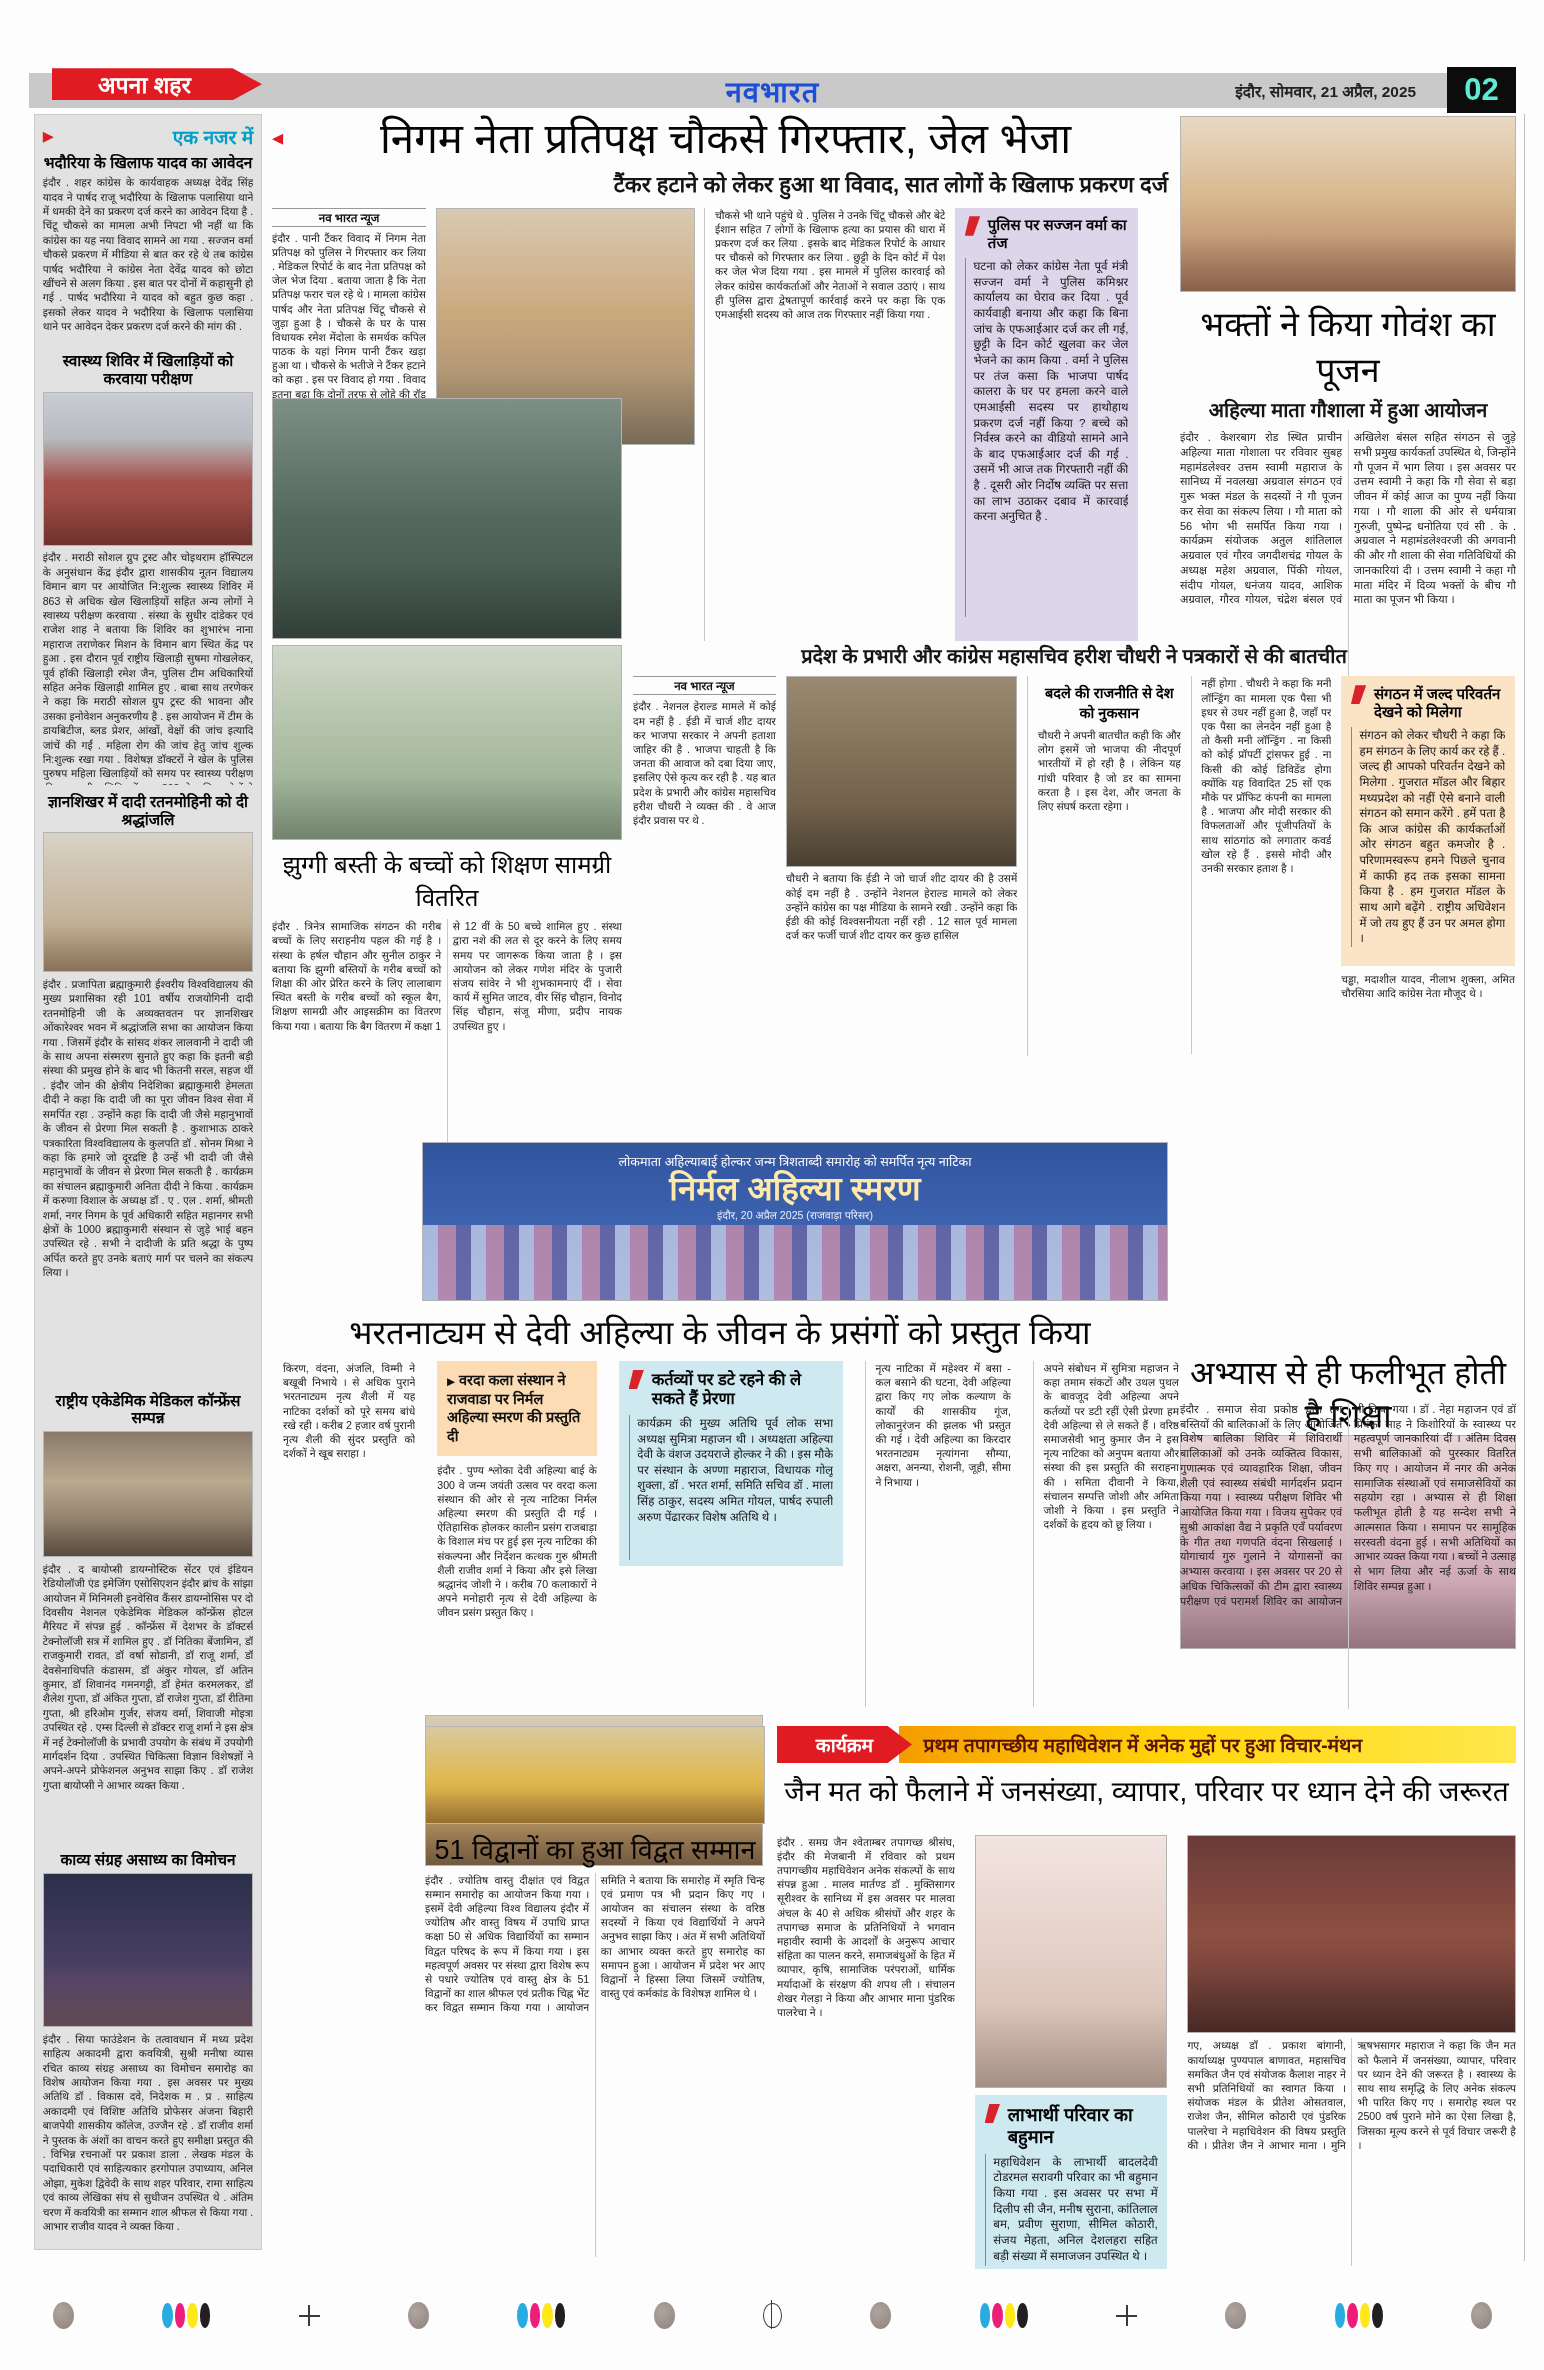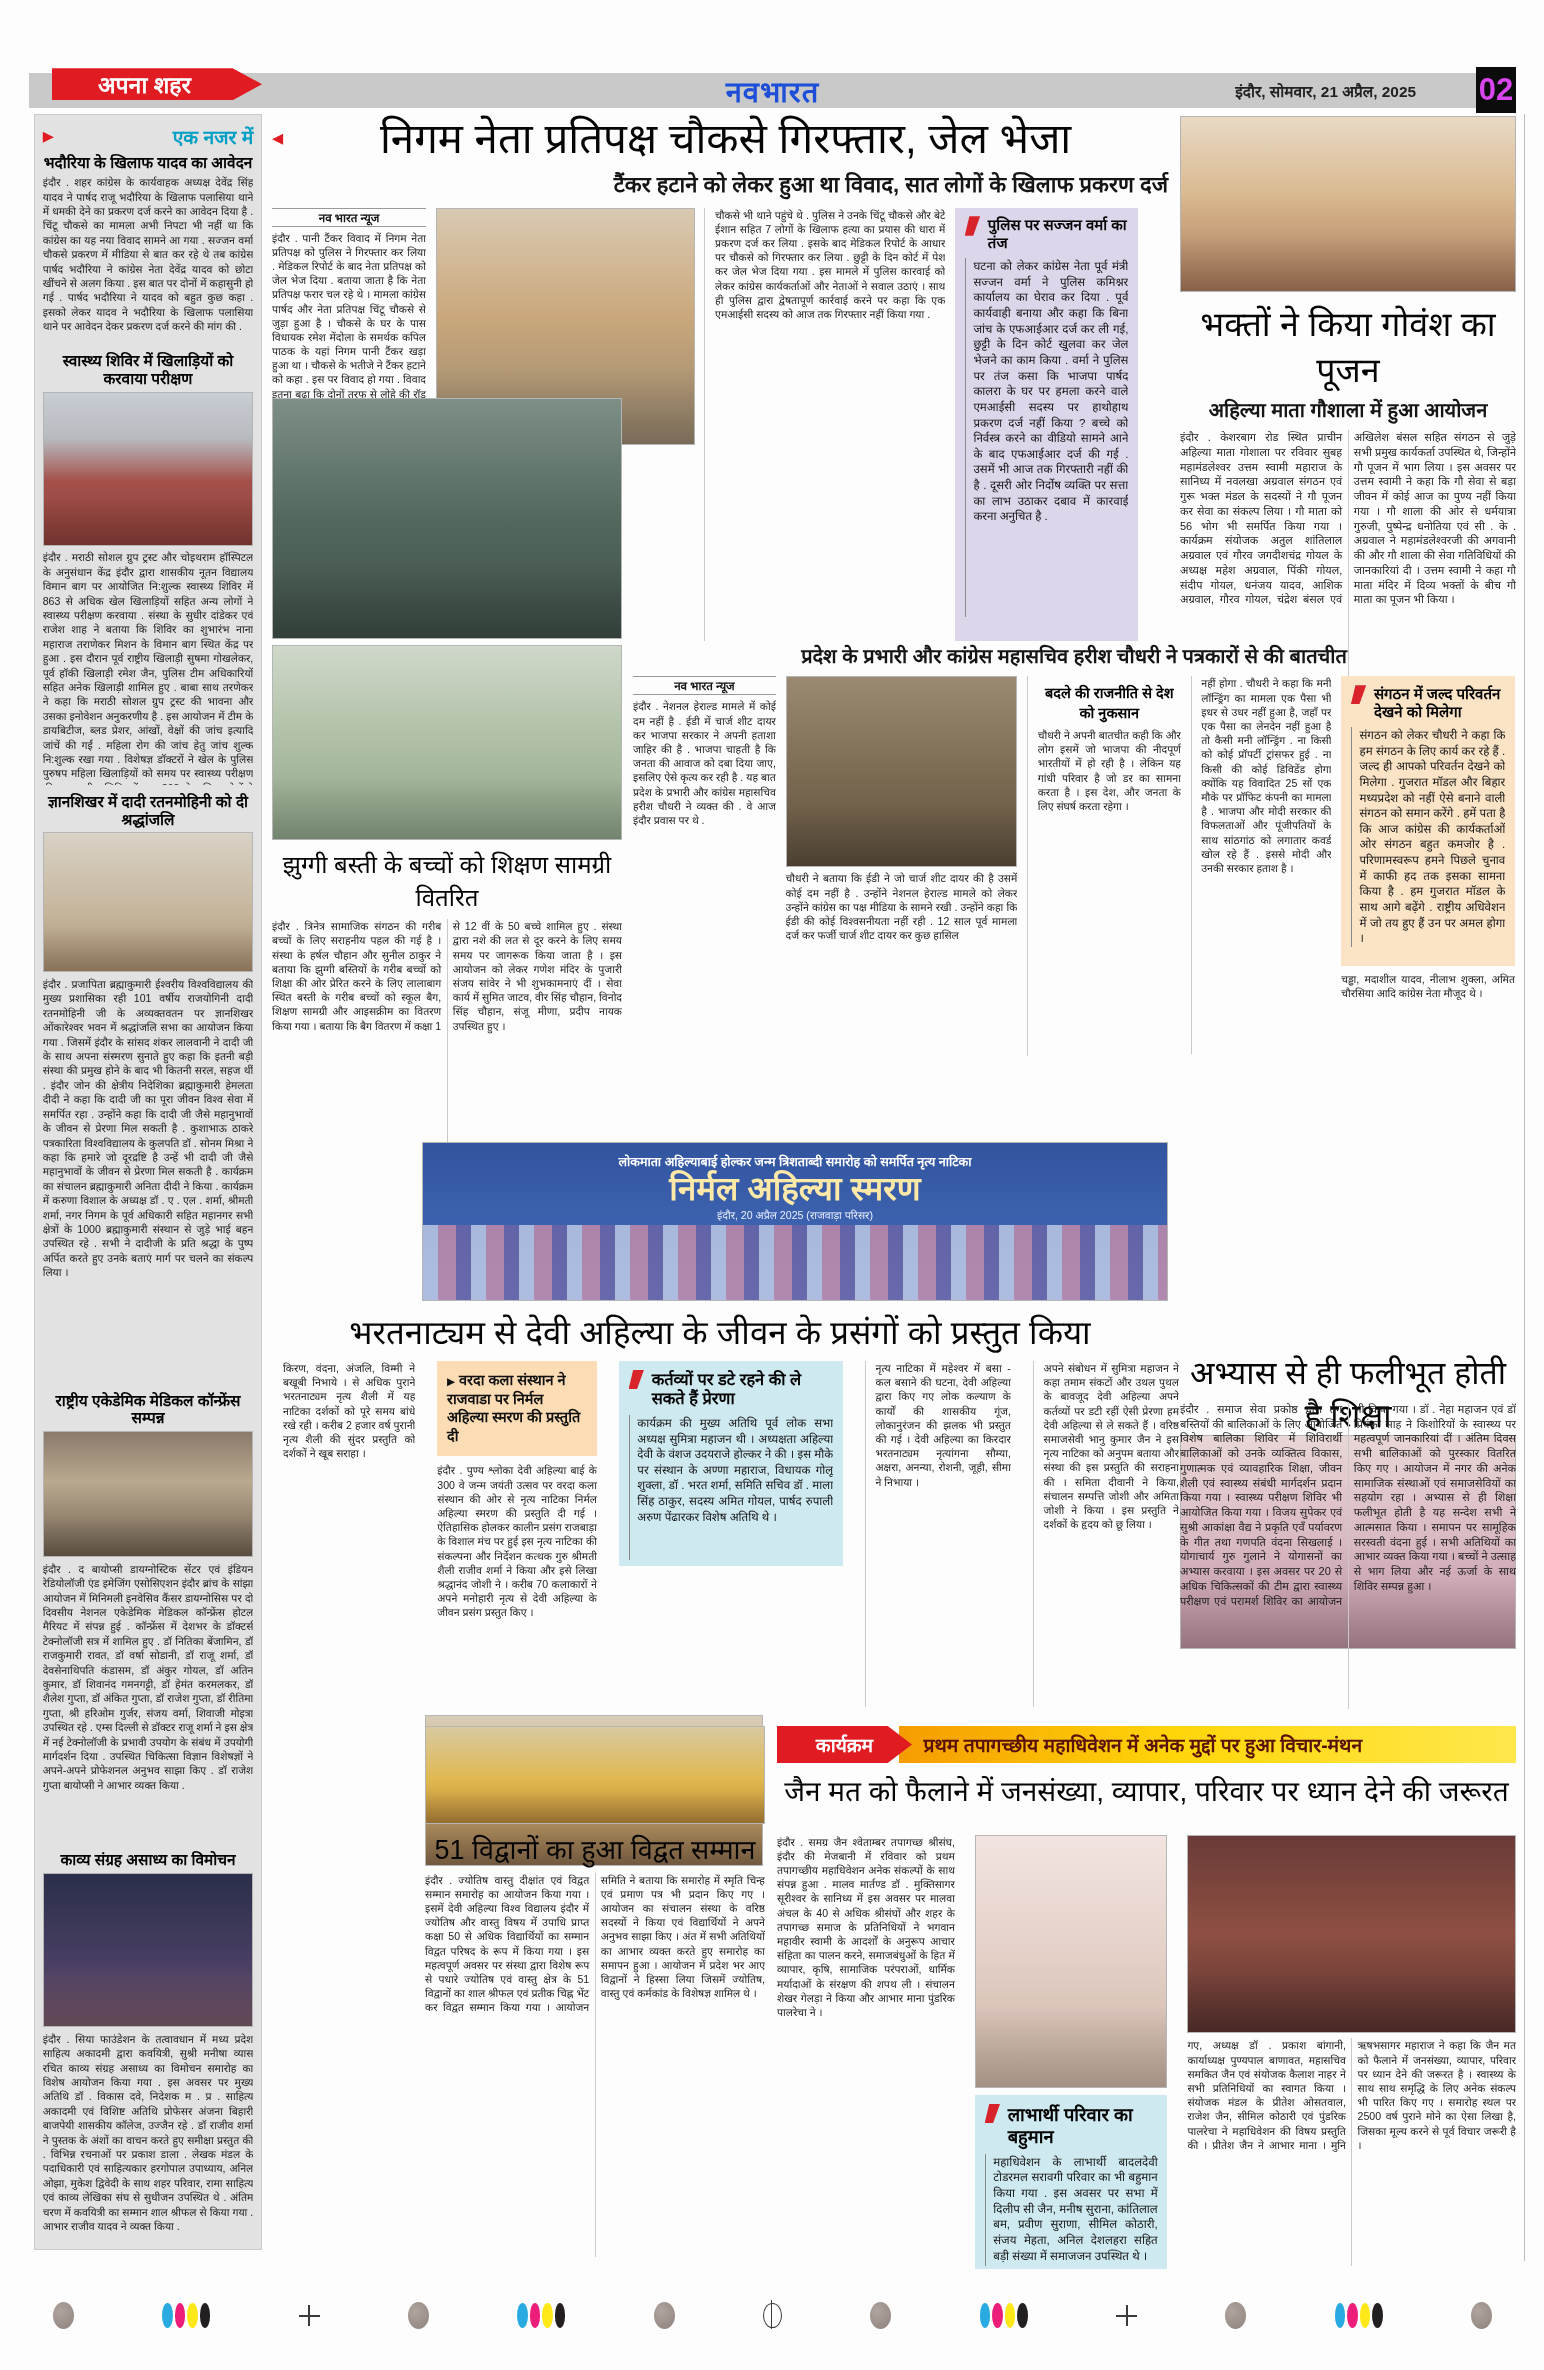--- a/index.html
+++ b/index.html
@@ -5,40 +5,40 @@
   *{margin:0;padding:0;box-sizing:border-box}
   html,body{width:1545px;height:2370px}
   body{background:#fdfdfd;font-family:"Liberation Sans","DejaVu Sans",sans-serif;color:#151515;position:relative;overflow:hidden}
   .abs{position:absolute}
   
   #headerbar{left:29px;top:73px;width:1487px;height:35px;background:#c9c9c9;display:flex;align-items:center;justify-content:center}
   #badge{left:23px;top:-4.8px;height:32px;width:210px;background:#e01b22;display:flex;align-items:center;justify-content:center;clip-path:polygon(0 0,86% 0,100% 50%,86% 100%,0 100%)}
   #badge span{color:#fff;font-weight:bold;font-size:23px;padding-right:25px}
   #masthead{font-size:29px;font-weight:bold;color:#1d4ed8;letter-spacing:1px}
   #dateline{right:100px;top:7.7px;font-size:15.4px;font-weight:bold;color:#222}
-  #pagebox{right:0;top:-5.8px;width:40px;height:46px;background:#0c0c0c;color:#d946ef;font-size:31px;font-weight:bold;display:flex;align-items:center;justify-content:center}
+  #pagebox{right:0;top:-5.8px;width:69px;height:46px;background:#0c0c0c;color:#5eead4;font-size:31px;font-weight:bold;display:flex;align-items:center;justify-content:center}
   
   .photo{position:relative;border:1px solid #b5b5b5;overflow:hidden;width:100%}
   .photo::after{content:"";position:absolute;left:0;right:0;bottom:0;height:32%;background:linear-gradient(transparent,rgba(0,0,0,.20))}
   .p-health{background:linear-gradient(180deg,#c9cdd4,#b7babf 30%,#a4514a 58%,#8e3f3a)}
   .p-tribute{background:linear-gradient(180deg,#d9d2c6,#c4b49a 60%,#a98f6f)}
   .p-conf{background:linear-gradient(180deg,#8a7a6b,#b9a98f 40%,#6f5f50)}
   .p-book{background:linear-gradient(180deg,#2a2f4a,#4a3f63 60%,#7a5a6a)}
   .p-police{background:linear-gradient(180deg,#d9c9b2,#caa87c 45%,#97866e)}
   .p-bags{background:linear-gradient(180deg,#7d8f86,#54685e 50%,#3e4f47)}
   .p-children{background:linear-gradient(180deg,#cfd8c9,#aebfa5 50%,#8fa489)}
   .p-cow{background:linear-gradient(180deg,#e8d9c4,#d9b98f 45%,#a9795c)}
   .p-press{background:linear-gradient(180deg,#9a8a72,#7d6c54 50%,#5d4f3d)}
   .p-shiksha{background:linear-gradient(180deg,#e9d6d6,#d9b9c2 50%,#b98f9f)}
   .p-scholars{background:linear-gradient(180deg,#d9c9a0,#e0b84f 55%,#b98a3a)}
   .p-monks{background:linear-gradient(180deg,#f2e4e0,#e3cfc6 50%,#cdb3a6)}
   .p-jain{background:linear-gradient(180deg,#6a3b38,#8e4f42 50%,#5a332f)}
   .p-group{background:linear-gradient(180deg,#d9cdb8,#caa86c 50%,#8e6f4e)}
   .p-dance{background:linear-gradient(180deg,#32549f,#3d63b0 55%,#4a6fbc);display:flex;flex-direction:column;align-items:center;padding-top:9.7px;text-align:center}
-  .p-dance .b1{color:#fff;font-size:12.6px;font-weight:bold}
+  .p-dance .b1{color:#fff;font-size:12.6px;font-weight:normal}
   .p-dance .b2{color:#ffe9a8;font-size:33px;font-weight:bold;line-height:1.15}
   .p-dance .b3{color:#e8eeff;font-size:10.6px}
   .p-dance::after{height:48%;background:repeating-linear-gradient(90deg,rgba(255,255,255,.55) 0 15.4px,rgba(233,150,170,.65) 15.4px 33px,rgba(130,100,160,.55) 33px 48px);bottom:0}
   
   .body-txt{font-size:10.6px;line-height:1.34;text-align:justify;color:#1c1c1c;overflow:hidden}
   .byline{font-size:11.6px;font-weight:bold;text-align:center;border-top:1px solid #999;border-bottom:1px solid #999;padding:1px 0;margin-bottom:3.9px}
   .crosshead{font-size:14.5px;font-weight:bold;text-align:center;margin:5.8px 0;color:#000}
   .twocol{column-count:2;column-gap:11.6px;column-rule:1px solid #c9c9c9}
   .headline{font-weight:normal;color:#050505}
   

